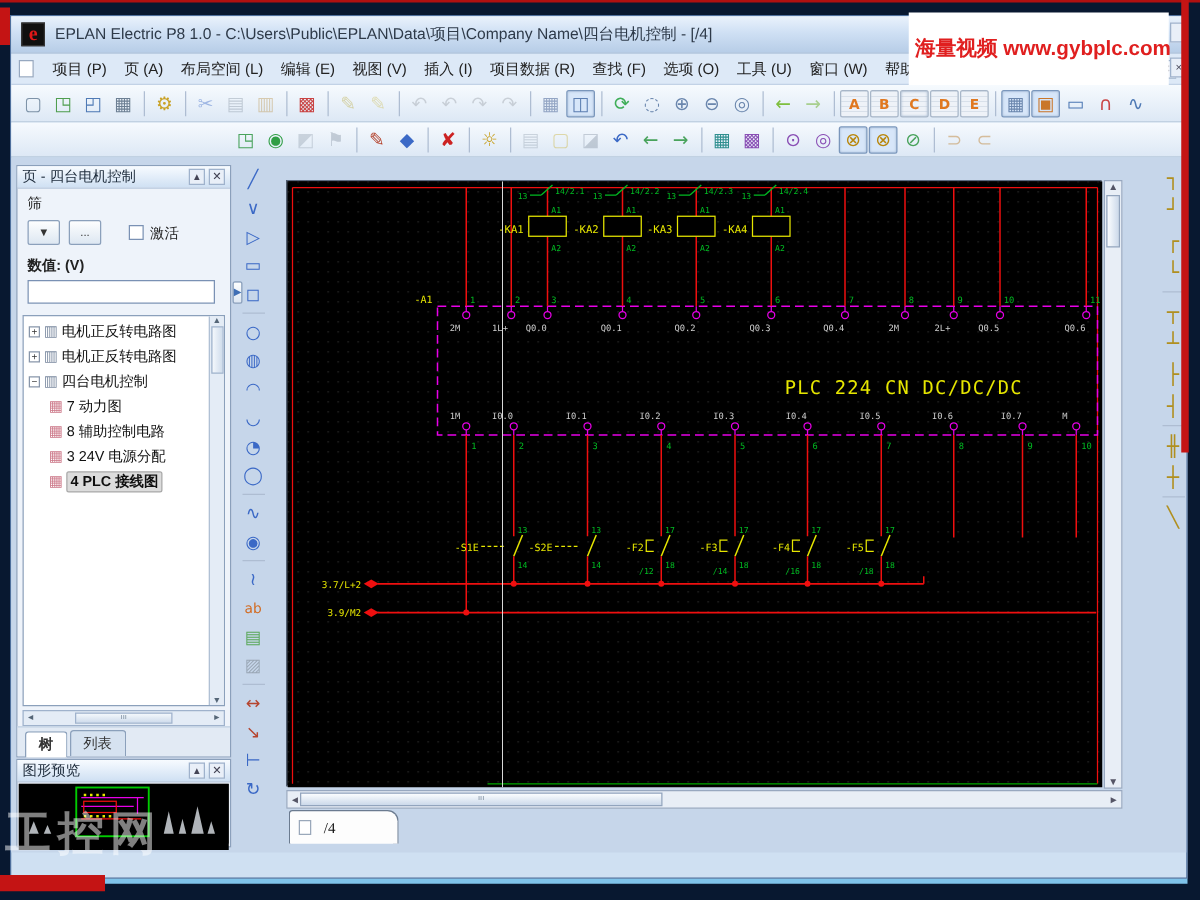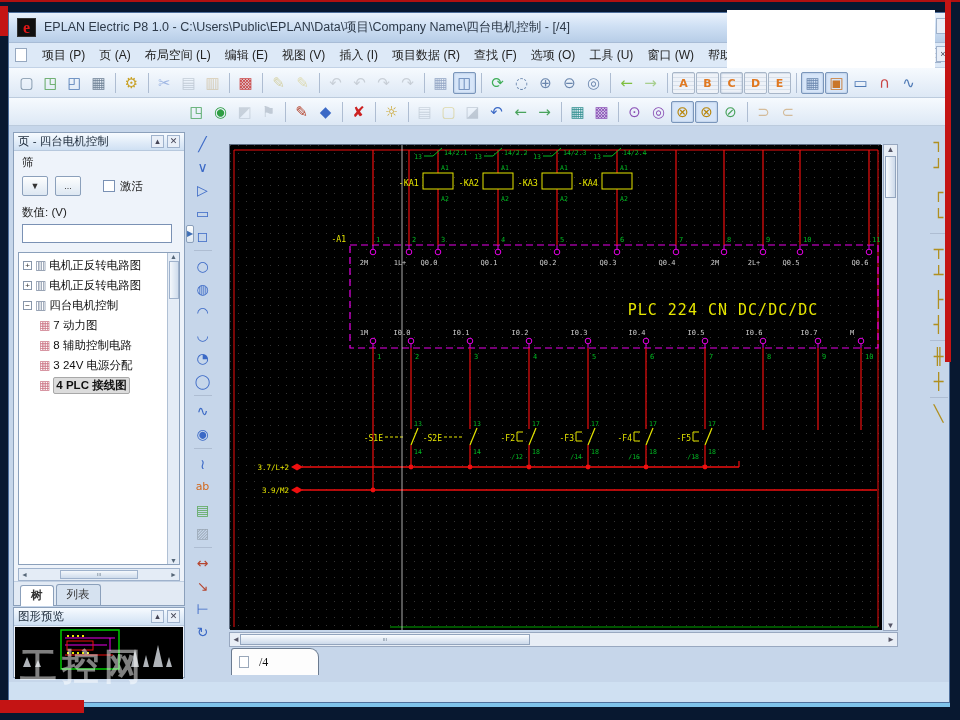--- a/index.html
+++ b/index.html
@@ -136,21 +136,21 @@
   
   #banner { position:absolute; left:727px; top:10px; width:208px; height:58px; background:#ffffff;
             z-index:40; display:flex; flex-direction:column; justify-content:center; padding:0 5px; }
   #banner .b1 { color:#e01f1f; font-weight:bold; font-size:18.5px; letter-spacing:1px; text-align:center; white-space:nowrap;}
   #banner .b2 { color:#e01f1f; font-weight:bold; font-size:16.5px; text-align:center; white-space:nowrap; }
   .hidden-winbtn { position:absolute; width:14px; height:16px; background:#e9eff8; border:1px solid #9fb2cc;
                    z-index:30; font-size:9px; text-align:center; line-height:14px; color:#445; }
 
   
   #watermark { position:absolute; left:4px; top:642px; z-index:60; font-size:37px; font-weight:bold;
-               color:rgba(255,255,255,0.5); letter-spacing:5px; pointer-events:none; white-space:nowrap;margin-left:16px; }
+               color:rgba(255,255,255,0.5); letter-spacing:5px; pointer-events:none; white-space:nowrap; }
 </style>
 </head>
 <body>
 
 <div id="win">
 
   <div id="titlebar">
     <div id="logo">e</div>
     <div id="title-text">EPLAN Electric P8 1.0 - C:\Users\Public\EPLAN\Data\项目\Company Name\四台电机控制 - [/4]</div>
   </div>
@@ -263,21 +263,21 @@
         </span>
       </div>
       <div class="filter-area">
         <span>筛</span>
         <div class="filter-row">
           <span class="smallbtn">▼</span>
           <span class="smallbtn" style="margin-left:7px;">...</span>
           <span class="chk"></span>
           <span>激活</span>
         </div>
-        <div style="margin-top:9px;">数值: (V)</div>
+        <div style="margin-top:9px;font-weight:bold;">数值: (V)</div>
         <div class="value-row">
           <input class="value-input" value="" style="">
           <span class="playbtn">▶</span>
         </div>
       </div>
       <div id="treewrap">
         <div id="treelist">
             <div class="trow" style="padding-left: 4px;">
               <span class="texp">+</span>
               <span class="tico" style="color: rgb(123, 138, 160);">▥</span>
@@ -644,20 +644,21 @@
         <div class="tbtn">╫</div>
         <div class="tbtn">┼</div>
         <div class="vsep"></div>
         <div class="tbtn">╲</div>
       </div>
   </div>
 
 </div>
 
 <div id="banner">
+  <div class="b2">海量视频 www.gybplc.com</div>
 </div>
 <div class="hidden-winbtn" style="left:936px; top:18px;"></div>
 <div class="hidden-winbtn" style="left:936px; top:46px;">×</div>
 
 <div id="watermark">工控网</div>
 
 <div id="strip-cyan"></div>
 <div id="accent-top" class="accent"></div>
 <div id="accent-left" class="accent"></div>
 <div id="accent-right" class="accent"></div>

